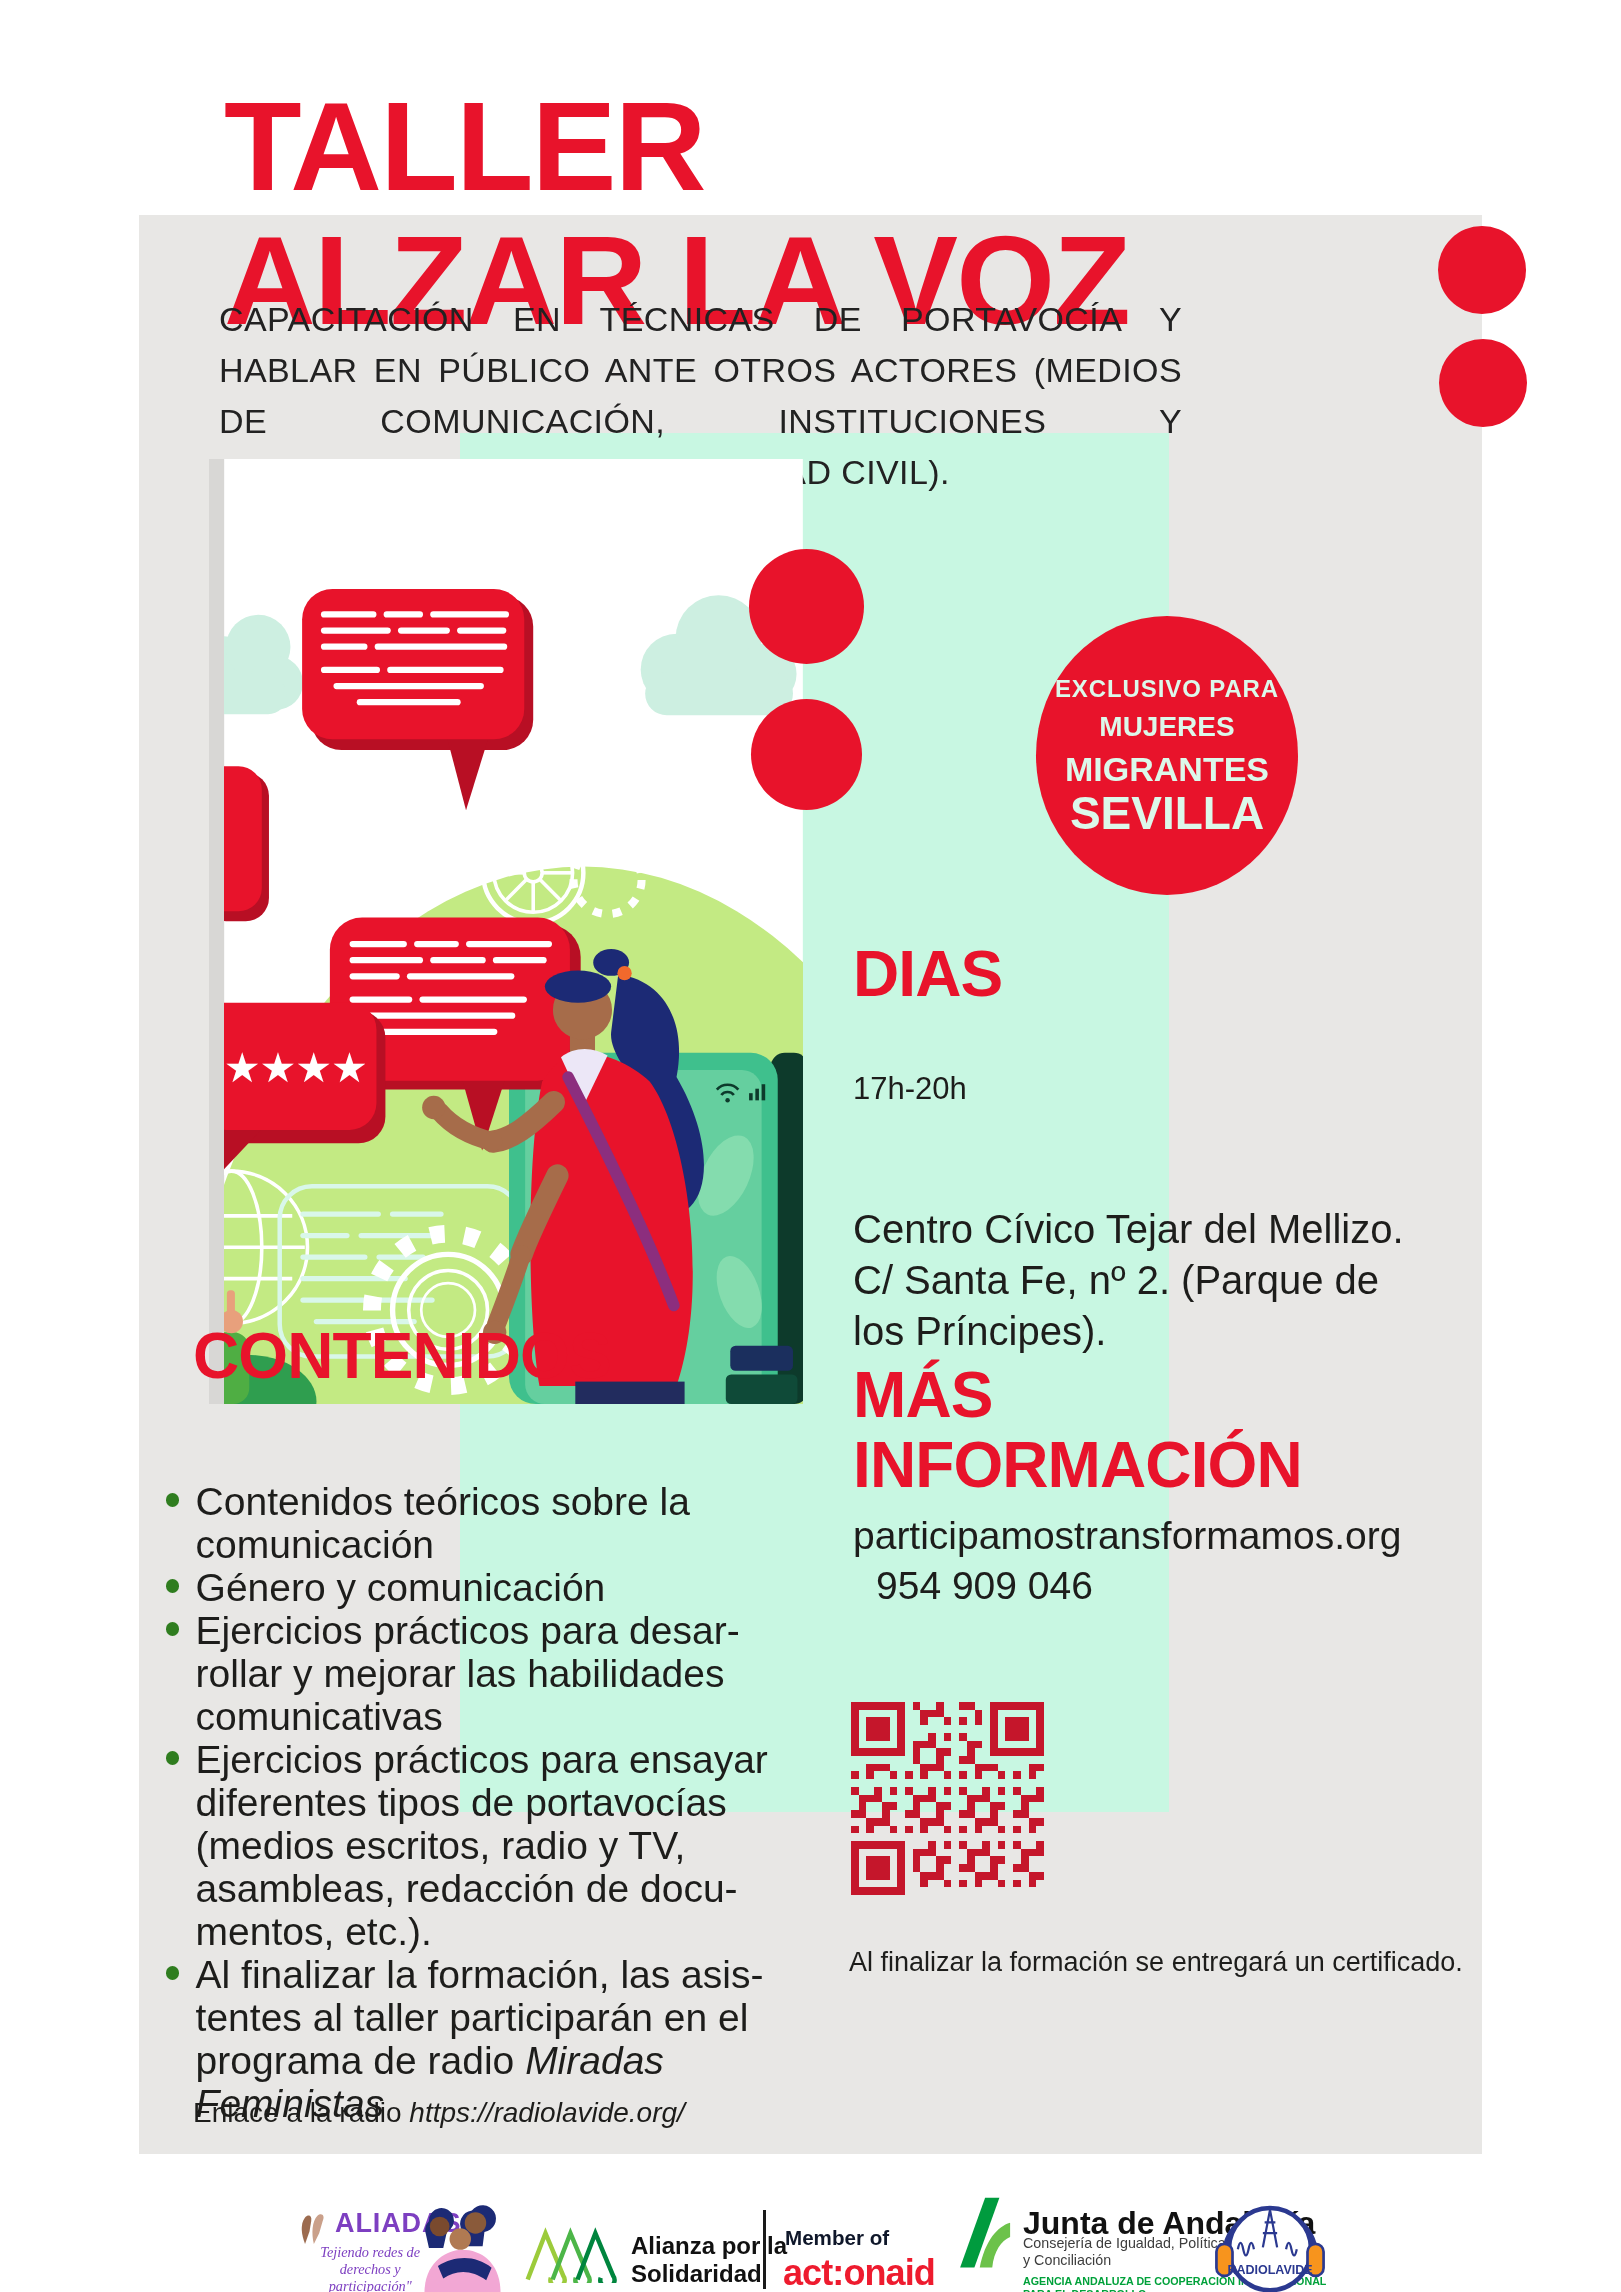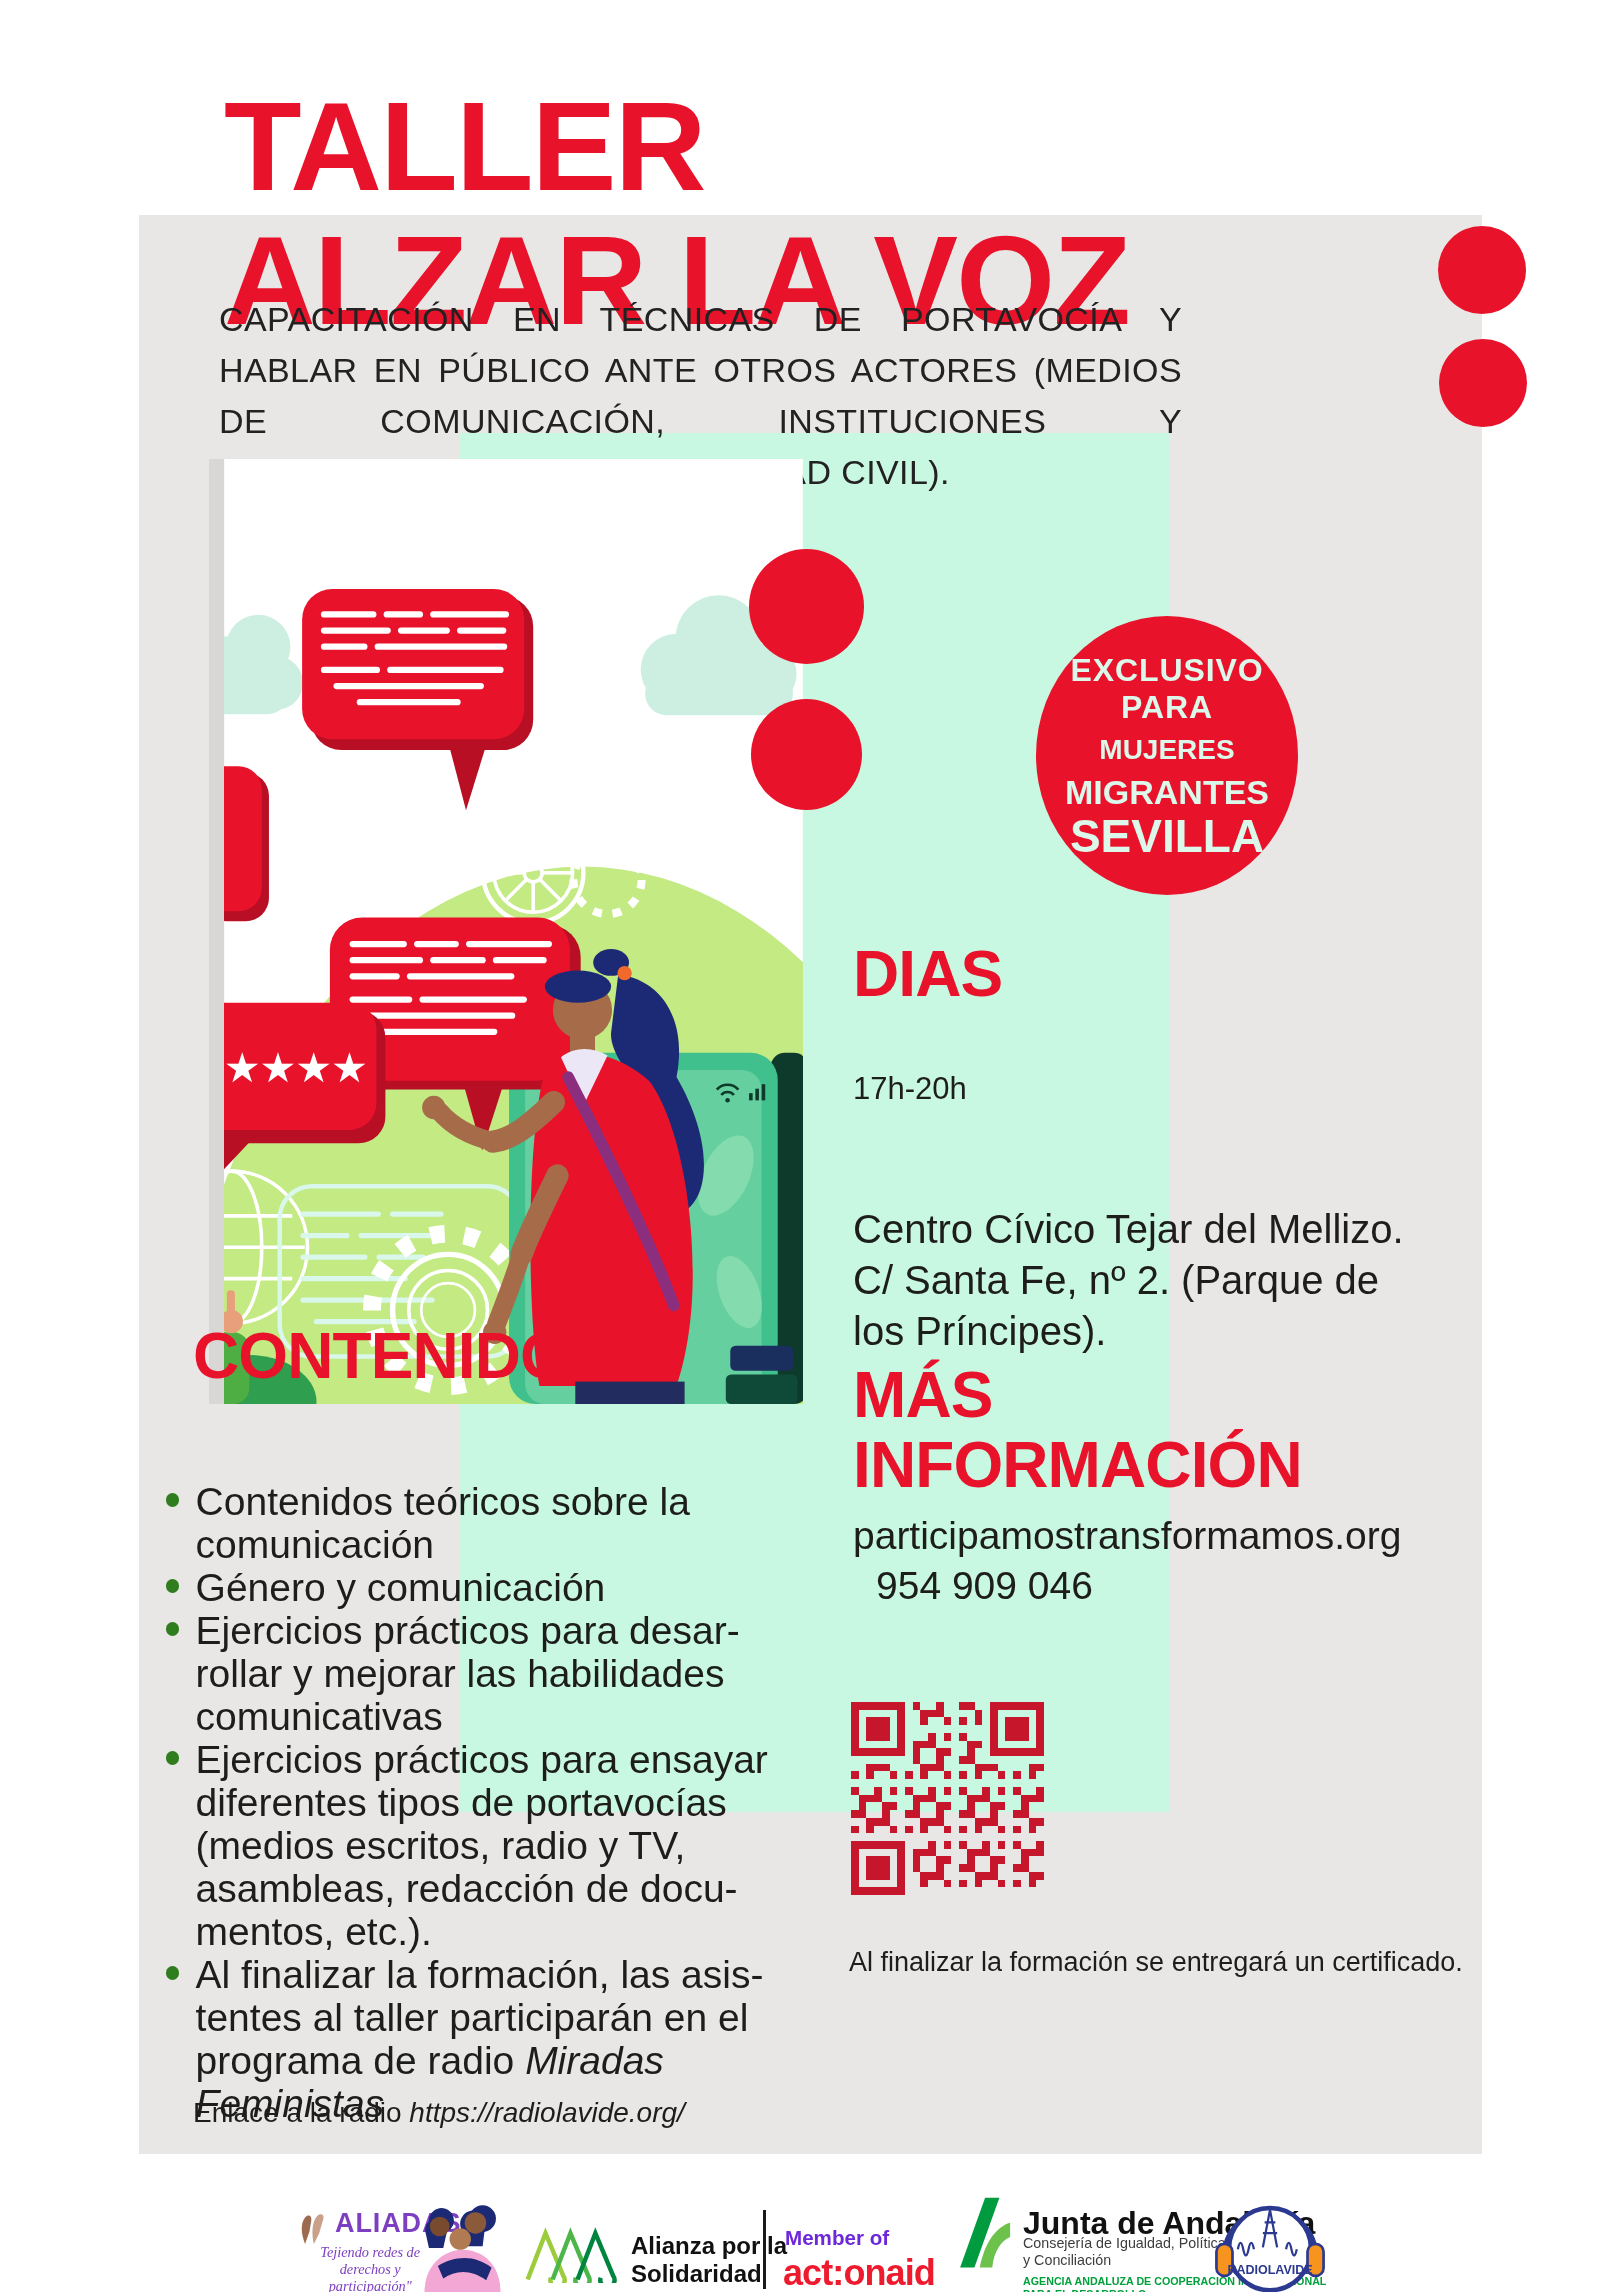--- a/index.html
+++ b/index.html
@@ -13,42 +13,42 @@
   .abs{position:absolute;}
   .gray-panel{left:139px;top:215px;width:1343px;height:1939px;background:var(--gray);}
   .mint-band{left:460px;top:433px;width:709px;height:1379px;background:var(--mint);}
   .illus-shadow{left:209px;top:459px;width:16px;height:945px;background:#d8d7d5;}
   .illus{left:224px;top:459px;width:579px;height:945px;}
   .dot{border-radius:50%;background:var(--red);}
   .title{left:224px;top:79px;font-size:127px;line-height:134px;font-weight:800;color:var(--red);letter-spacing:-1.8px;white-space:pre-line;}
   .subtitle{left:219px;top:294px;width:963px;font-size:34px;line-height:51px;color:#222;text-align:justify;letter-spacing:0.4px;}
   .badge{left:1036px;top:616px;width:262px;height:279px;border-radius:50%;background:var(--red);
          display:flex;flex-direction:column;align-items:center;justify-content:center;text-align:center;color:#dcf8ea;}
-  .badge .b1{font-size:32px;font-weight:700;letter-spacing:0.9px;}
+  .badge .b1{font-size:24px;font-weight:700;letter-spacing:0.9px;}
   .badge .b2{font-size:28px;font-weight:800;line-height:47px;}
   .badge .b3{font-size:34px;font-weight:800;line-height:39px;}
   .badge .b4{font-size:46px;font-weight:800;line-height:48px;}
   .h-red{font-size:64px;font-weight:800;color:var(--red);letter-spacing:-0.9px;white-space:pre-line;line-height:70px;}
   .body-txt{font-size:40px;color:var(--ink);white-space:pre-line;line-height:51px;}
   .small-txt{font-size:31px;color:var(--ink);}
   .cert{font-size:27px;color:var(--ink);}
   .contenidos-list{left:166px;top:1480px;width:681px;list-style:none;}
   .contenidos-list li{position:relative;padding-left:29.6px;font-size:39px;line-height:43px;color:var(--ink);}
   .contenidos-list li::before{content:"";position:absolute;left:0;top:13.4px;width:13.4px;height:13.4px;border-radius:50%;background:var(--bullet);}
   .contenidos-list .t{white-space:pre-line;}
   .enlace{left:193px;top:2097px;font-size:28px;color:var(--ink);}
   .qr-box{left:851px;top:1702px;width:193px;height:193px;}
   .qr-box svg{width:100%;height:100%;}
   
   .footer-item{color:var(--ink);}
   .aliadas-name{font-size:27px;font-weight:800;color:#7d3fc1;letter-spacing:0.9px;}
   .aliadas-tag{font-family:"Liberation Serif",serif;font-style:italic;font-size:14.3px;line-height:17px;color:#7d3fc1;white-space:pre-line;text-align:center;}
   .alianza-txt{font-size:24px;line-height:28px;font-weight:700;color:#111;white-space:pre-line;}
   .divider{width:2.7px;height:79px;background:#1a1a1a;}
-  .member{font-size:20.6px;font-weight:700;color:#6d28d9;}
+  .member{font-size:20.6px;font-weight:700;color:#0f172a;}
   .actionaid{font-size:36px;font-weight:800;color:#ee1b2e;letter-spacing:-0.9px;}
   .junta-name{font-size:32px;font-weight:700;color:#111;}
   .junta-dept{font-size:14.3px;line-height:17px;color:#3d3d3d;white-space:pre-line;}
   .junta-agency{font-size:10.7px;line-height:12.5px;color:#00a13a;font-weight:700;white-space:pre-line;}
 </style>
 </head>
 <body>
 
 <div class="poster">
 

